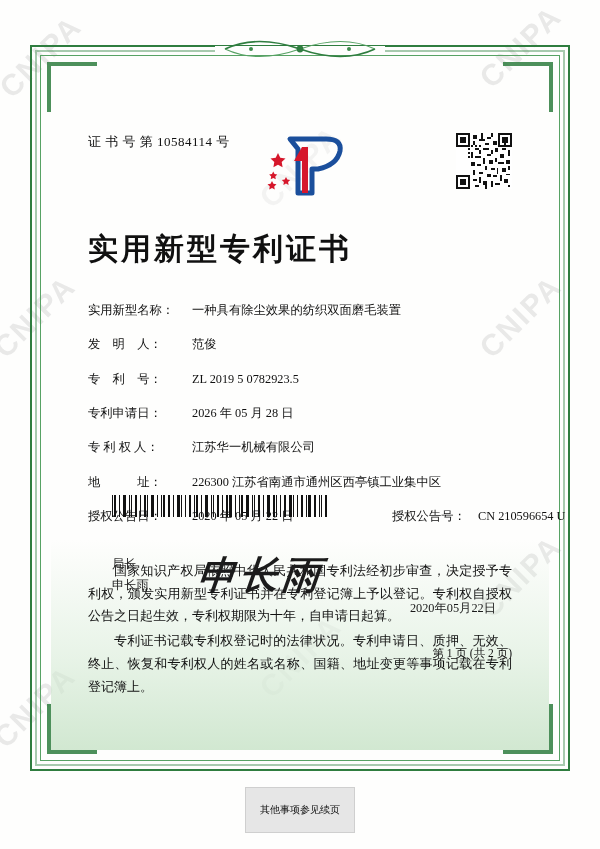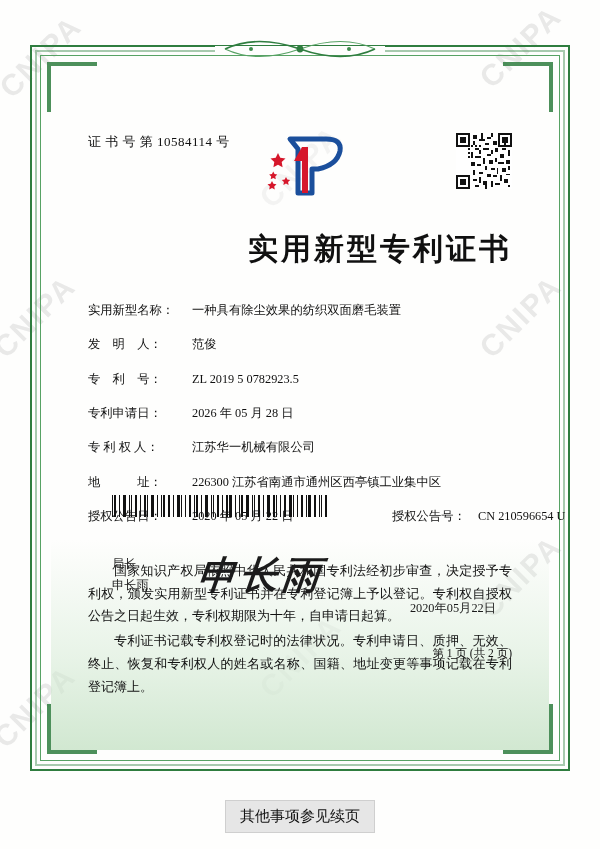--- a/index.html
+++ b/index.html
@@ -127,21 +127,21 @@
   .qr {
     position: absolute;
     right: 0;
     top: 0;
     width: 56px;
     height: 56px;
   }
   .qr-cell { fill: #111; }
 
   .title {
-    text-align: right;
+    text-align: left;
     font-size: 30px;
     font-weight: 700;
     letter-spacing: 3px;
     margin-top: 78px;
     color: #101010;
     font-family: "Liberation Serif", "DejaVu Serif", serif;
   }
 
   .fields {
     margin-top: 32px;
@@ -241,22 +241,22 @@
   }
 
   .footer-note {
     position: absolute;
     left: 50%;
     bottom: 16px;
     transform: translateX(-50%);
     z-index: 6;
     background: #e6e6e6;
     border: 1px solid #cfcfcf;
-    padding: 6px 14px;
-    font-size: 15px;
+    padding: 15px 14px;
+    font-size: 10px;
     color: #111;
   }
 </style>
 </head>
 <body>
 
 <div class="page">
 
   <div class="watermark-layer">
     <div class="wm" style="left:-10px;  top:40px;">CNIPA</div>

